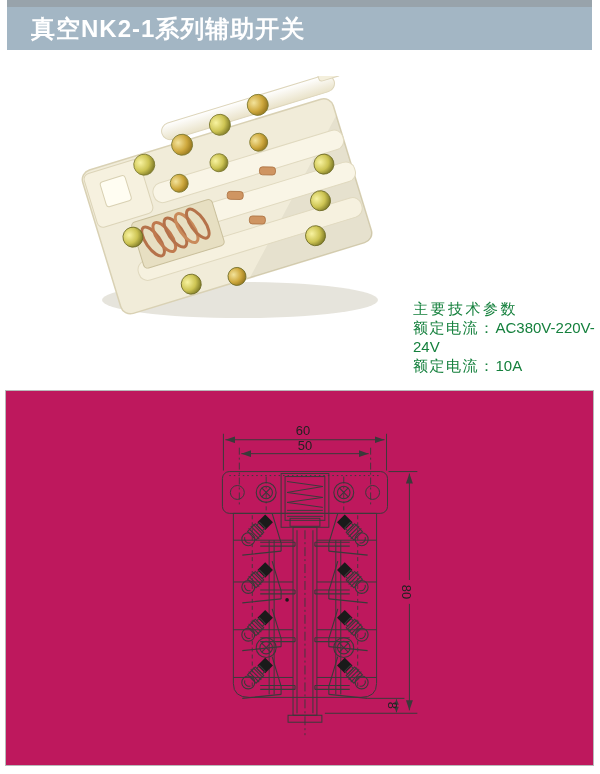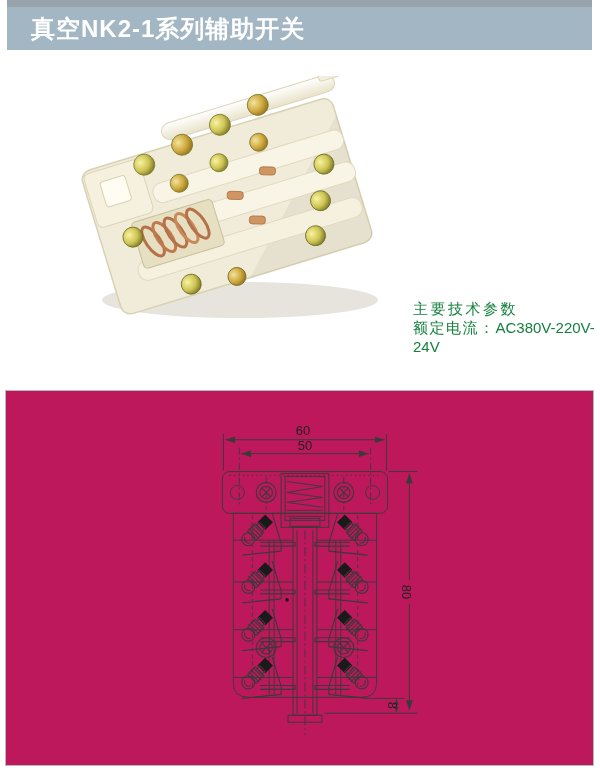--- a/index.html
+++ b/index.html
@@ -111,20 +111,23 @@
         <circle cx="148" cy="200" r="9" fill="url(#scrGold)"></circle>
       </g>
     </g>
   </svg>
 
   <div class="specs">
     <div class="h">主要技术参数</div>
     <div>
       <span class="lbl">额定电流：</span><span>AC380V-220V-24V</span>
     </div>
+    <div>
+      <span class="lbl">额定电流：</span><span>10A</span>
+    </div>
   </div>
 
   <div class="draw-box">
     <svg width="587" height="374" viewBox="0 0 589 376" xmlns="http://www.w3.org/2000/svg" xmlns:xlink="http://www.w3.org/1999/xlink">
       <defs>
         <marker id="arr" markerUnits="userSpaceOnUse" markerWidth="11" markerHeight="8" refX="10" refY="3.5" orient="auto">
           <path d="M0,0 L10,3.5 L0,7 Z" fill="#3a3a3a"></path>
         </marker>
 
         <g id="term" stroke="#3a3a3a" fill="none" stroke-width="1.1">

